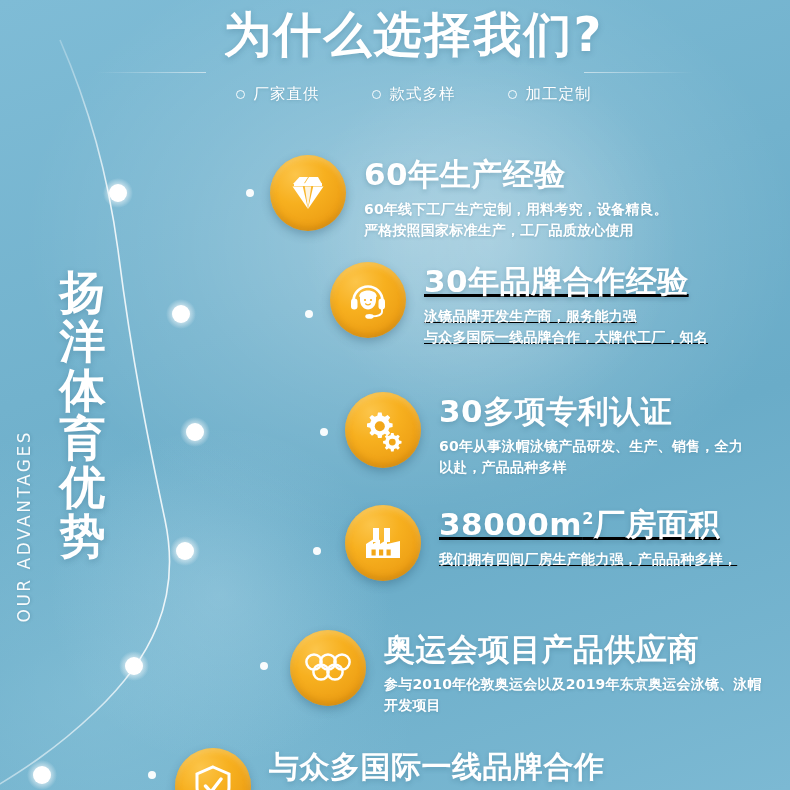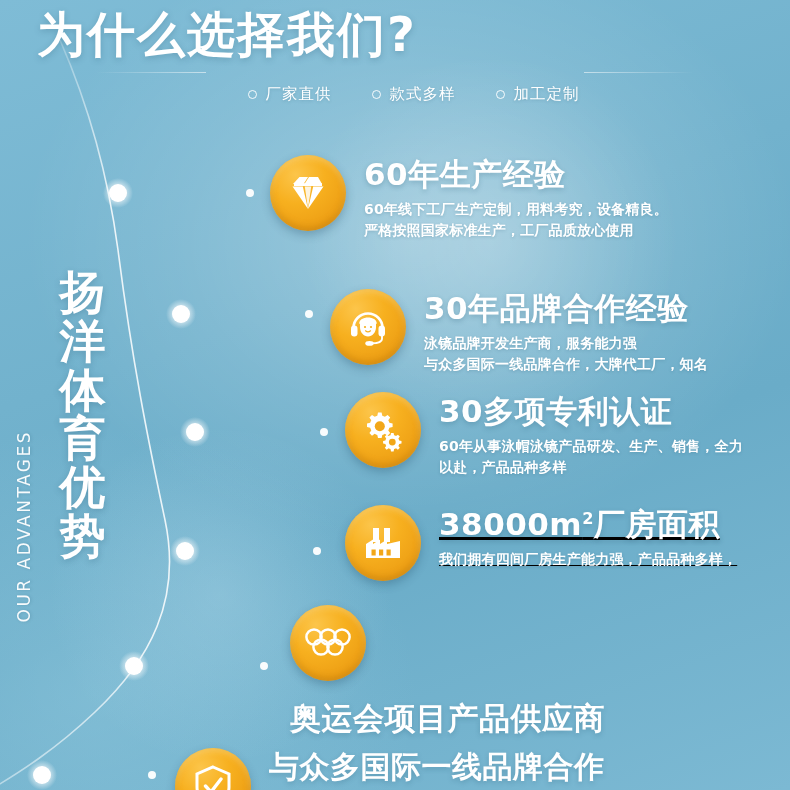--- a/index.html
+++ b/index.html
@@ -34,38 +34,39 @@
   }
   .glow.g2 {
     left: 40px; top: 430px; width: 360px; height: 330px;
     background: radial-gradient(circle, rgba(190,225,240,0.30) 0%, rgba(190,225,240,0) 70%);
   }
 
   
   .header {
     position: absolute;
     left: 0; right: 0; top: 8px;
+    text-align: center;
     z-index: 6;
     padding-left: 37px;
   }
   .main-title {
     margin: 0;
     font-size: 48px;
     line-height: 1.12;
     font-weight: 700;
     color: #ffffff;
     letter-spacing: 2px;
     text-shadow: 0 2px 6px rgba(40,90,115,0.28);
   }
   .sub-row {
     margin-top: 22px;
     display: flex;
     justify-content: center;
     align-items: center;
-    gap: 40px;
+    gap: 52px;
   }
   .sub-item {
     display: flex;
     align-items: center;
     gap: 9px;
     color: #ffffff;
     font-size: 15.5px;
     font-weight: 400;
     letter-spacing: 1px;
     text-shadow: 0 1px 3px rgba(40,90,115,0.25);
@@ -185,24 +186,24 @@
     font-weight: 700;
     line-height: 1.55;
     letter-spacing: 0.2px;
     text-shadow: 0 1px 3px rgba(40,90,115,0.25);
     max-width: 420px;
   }
   .f-desc .ln { display: block; white-space: nowrap; }
 
   
   .feature.f1 { left: 270px; top: 155px; }
-  .feature.f2 { left: 330px; top: 289px; }
+  .feature.f2 { left: 330px; top: 262px; text-decoration: underline; }
   .feature.f3 { left: 345px; top: 392px; }
   .feature.f4 { left: 345px; top: 505px; text-decoration: underline; }
-  .feature.f5 { left: 290px; top: 605px; flex-direction: column; }
+  .feature.f5 { left: 290px; top: 630px; }
   .feature.f6 { left: 175px; top: 748px; }
 
   .feature.f6 .f-title { font-size: 30px; }
 </style>
 </head>
 <body>
 
 <div class="poster">
 
   <div class="glow g1"></div>
@@ -413,20 +414,24 @@
             <circle cx="10" cy="11" r="7.6"></circle>
             <circle cx="24" cy="11" r="7.6"></circle>
             <circle cx="38" cy="11" r="7.6"></circle>
             <circle cx="17" cy="21" r="7.6"></circle>
             <circle cx="31" cy="21" r="7.6"></circle>
           </g>
         </svg>
       </div>
       <div class="f-text">
         <div class="f-title">奥运会项目产品供应商</div>
+        <div class="f-desc">
+          <span class="ln">参与2010年伦敦奥运会以及2019年东京奥运会泳镜、泳帽</span>
+          <span class="ln">开发项目</span>
+        </div>
       </div>
     </div>
 
     <div class="feature f6">
       <div class="f-icon">
         <svg width="42" height="44" viewBox="0 0 42 44" aria-hidden="true">
           <path d="M21 3 L37 10 L37 23 C37 33 29.5 39.5 21 42 C12.5 39.5 5 33 5 23 L5 10 Z" fill="none" stroke="#ffffff" stroke-width="3"></path>
           <path d="M13.5 22 L19 28 L29 15" fill="none" stroke="#ffffff" stroke-width="3.4" stroke-linecap="round" stroke-linejoin="round"></path>
         </svg>
       </div>

